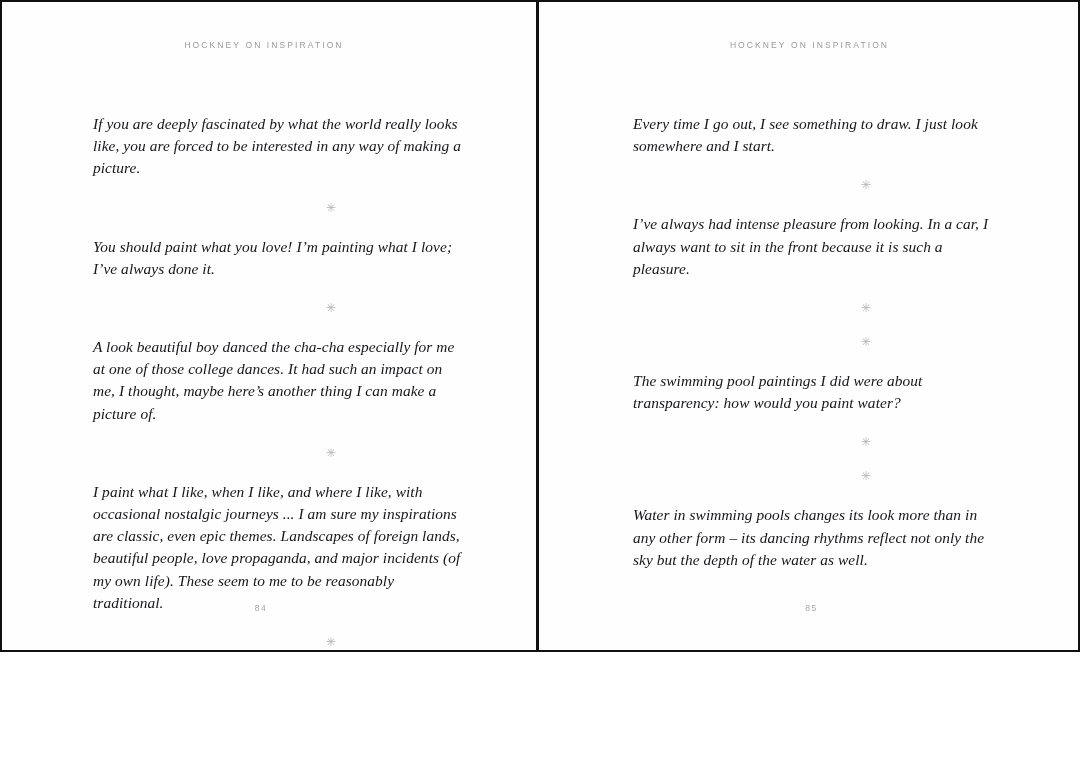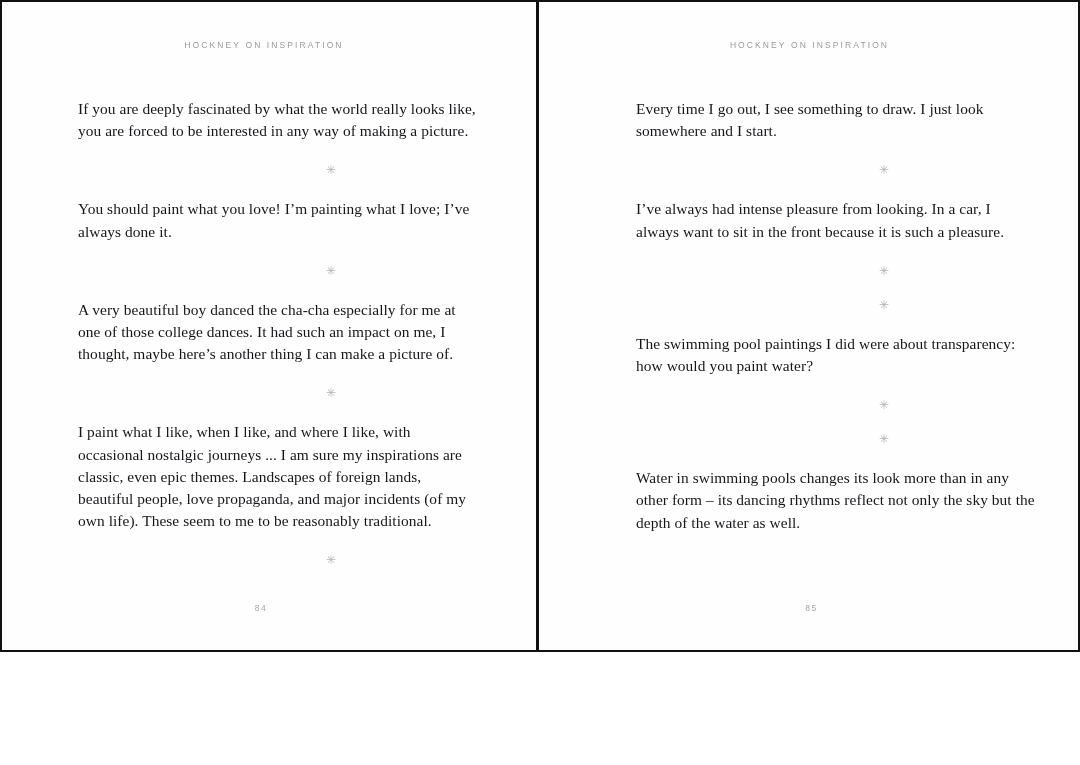--- a/index.html
+++ b/index.html
@@ -67,31 +67,32 @@
     width: 400px;
   }
 
   .page-right .text-block {
     left: 634px;
     width: 400px;
   }
 
   
   .page-right .text-block {
-    left: 97px;
+    left: 79px;
     width: 400px;
   }
 
   .quote {
     font-size: 15.4px;
     line-height: 22.2px;
     color: #16161a;
-    margin: 0;
+    margin: 15px;
     font-weight: 400;
     letter-spacing: 0.07px;
+    font-style: italic;
   }
 
   .sep {
     text-align: center;
     color: #b4b4b8;
     font-size: 12px;
     line-height: 12px;
     margin: 22px 0 22px 0;
     padding-left: 106px;
     user-select: none;
@@ -122,21 +123,21 @@
 <div class="spread">
 
   <div class="page page-left">
     <div class="running-head">Hockney on Inspiration</div>
 
     <div class="text-block">
       <p class="quote">If you are deeply fascinated by what the world really looks like, you are forced to be interested in any way of making a picture.</p>
       <div class="sep">✳</div>
       <p class="quote">You should paint what you love! I’m painting what I love; I’ve always done it.</p>
       <div class="sep">✳</div>
-      <p class="quote">A very beautiful boy danced the cha-cha especially for me at one of those college dances. It had such an impact on me, I thought, maybe here’s another thing I can make a picture of.</p>
+      <p class="quote">A look beautiful boy danced the cha-cha especially for me at one of those college dances. It had such an impact on me, I thought, maybe here’s another thing I can make a picture of.</p>
       <div class="sep">✳</div>
       <p class="quote">I paint what I like, when I like, and where I like, with occasional nostalgic journeys ... I am sure my inspirations are classic, even epic themes. Landscapes of foreign lands, beautiful people, love propaganda, and major incidents (of my own life). These seem to me to be reasonably traditional.</p>
       <div class="sep">✳</div>
     </div>
 
     <div class="folio">84</div>
   </div>
 
   <div class="page page-right">
     <div class="running-head">Hockney on Inspiration</div>

